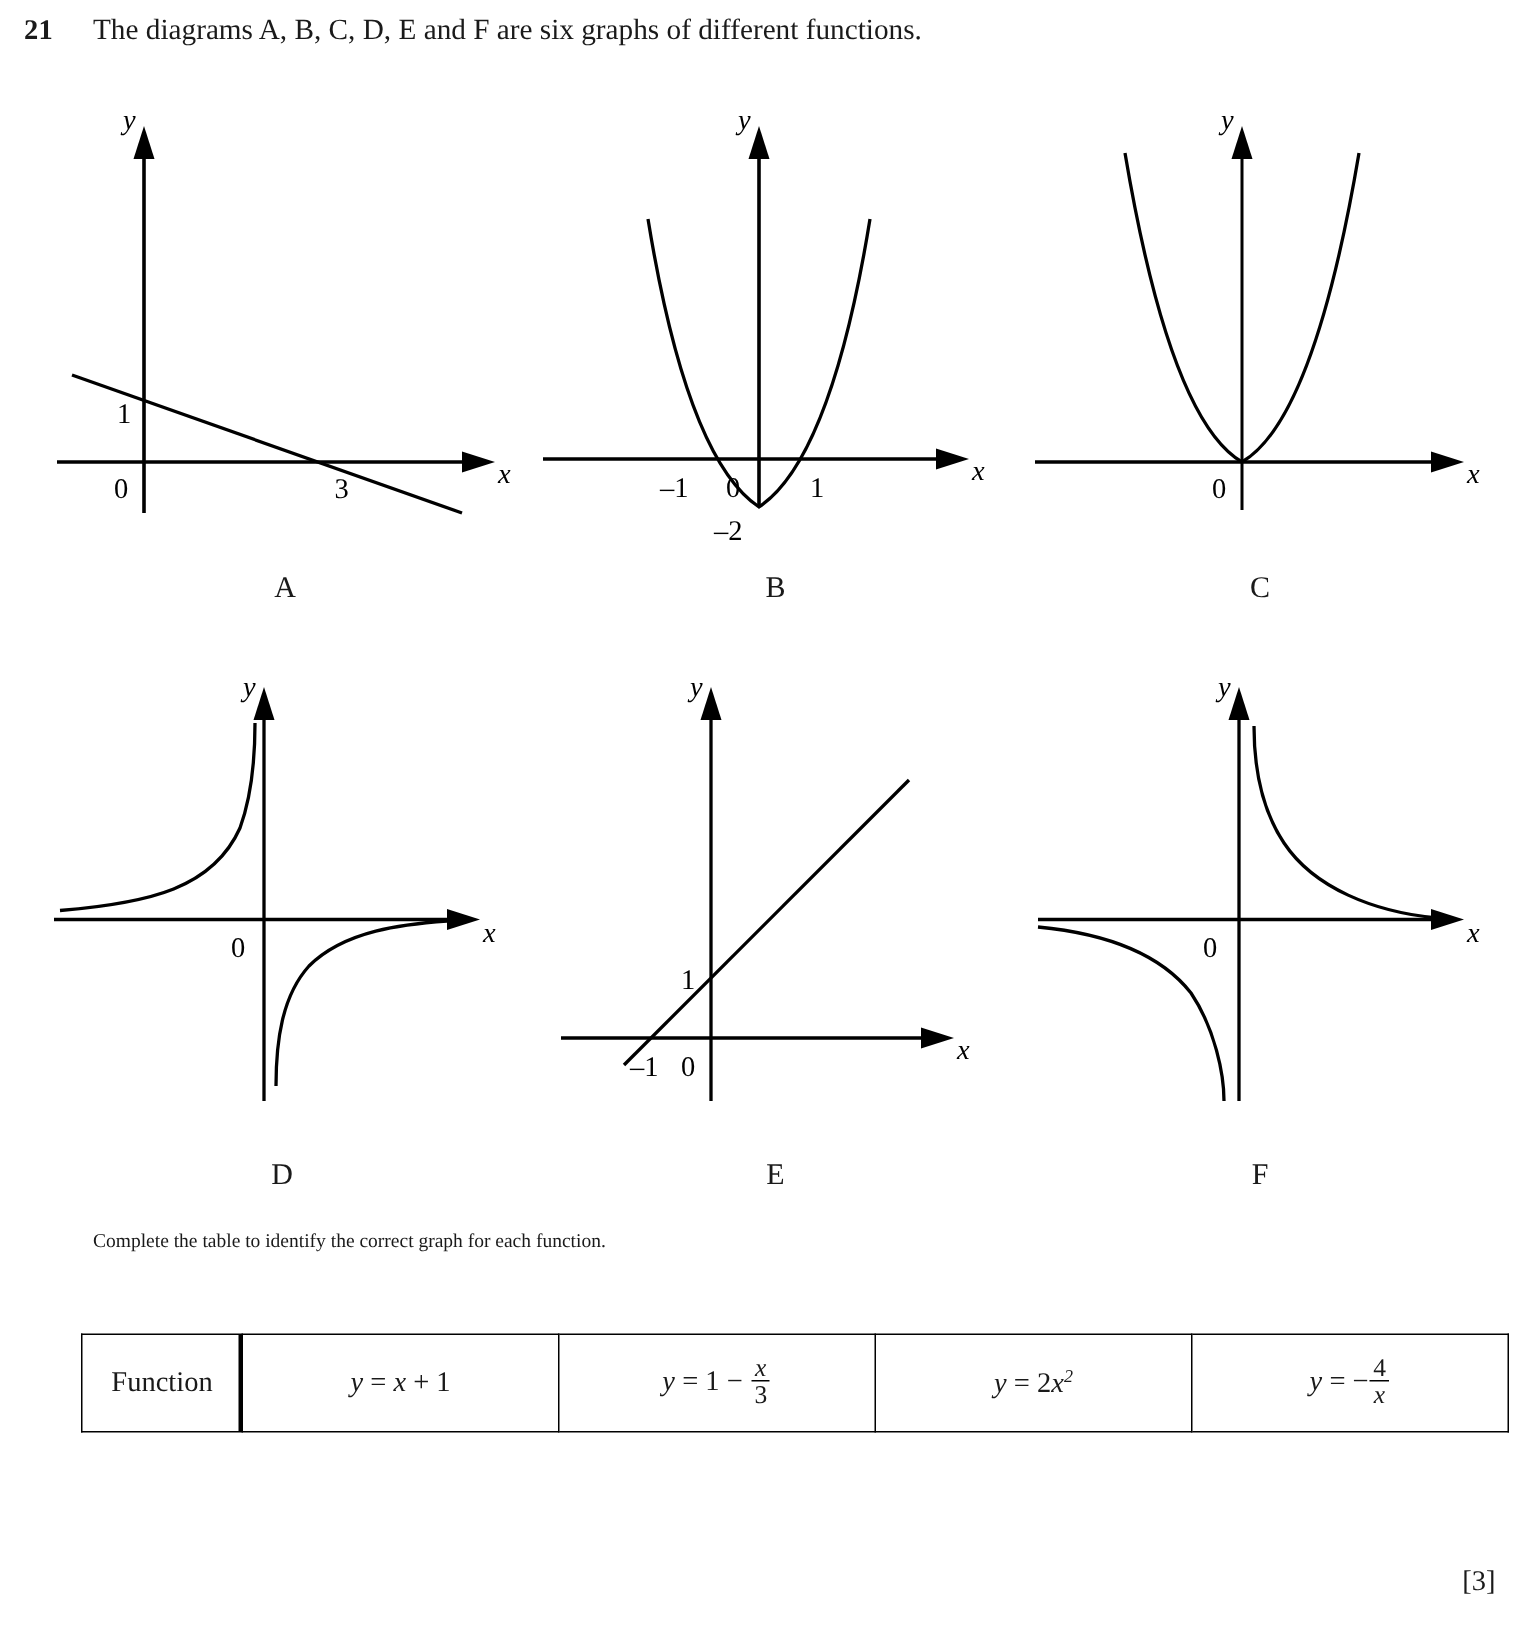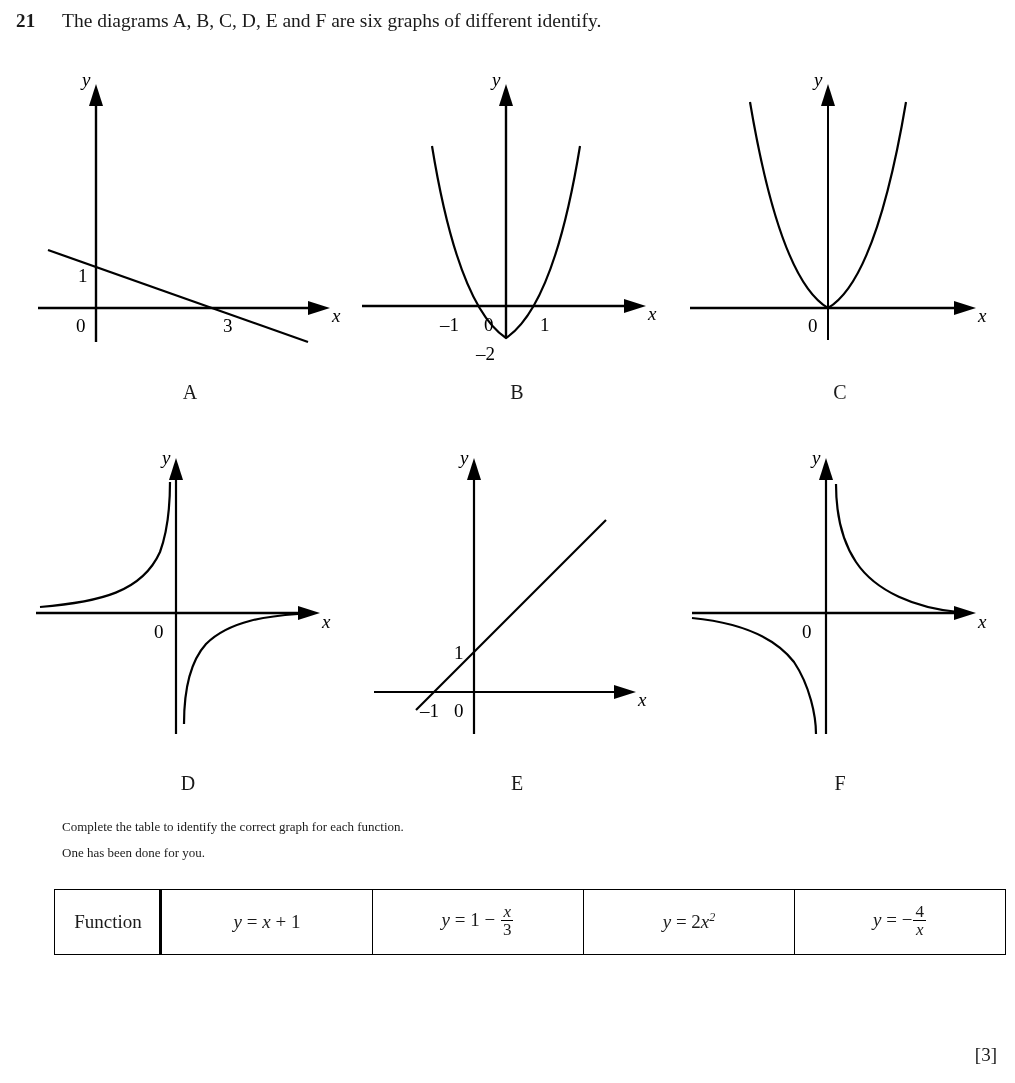--- a/index.html
+++ b/index.html
@@ -158,21 +158,21 @@
 
   
   .ax-lab { font-family: "Liberation Serif", serif; font-style: italic; font-size: 19px; }
   .num-lab { font-family: "Liberation Serif", serif; font-size: 19px; }
 </style>
 </head>
 <body>
 
 <div id="question-header">
   <span id="question-number">21</span>
-  <span id="question-statement">The diagrams A, B, C, D, E and F are six graphs of different identify.</span>
+  <span id="question-statement">The diagrams A, B, C, D, E and F are six graphs of different functions.</span>
 </div>
 
 <div class="graph-cell" id="graph-a">
   <svg width="330" height="330" viewBox="0 0 330 330" xmlns="http://www.w3.org/2000/svg">
 
     <line x1="76" y1="30" x2="76" y2="272" stroke="#000" stroke-width="2.4"></line>
     <polygon points="76,14 69,36 83,36" fill="#000"></polygon>
 
     <line x1="18" y1="238" x2="292" y2="238" stroke="#000" stroke-width="2.4"></line>
     <polygon points="310,238 288,231 288,245" fill="#000"></polygon>
@@ -270,21 +270,20 @@
     <path d="M 16 166 C 58 170 96 182 118 210 C 134 234 140 264 140 282" fill="none" stroke="#000" stroke-width="2.2"></path>
     <text class="ax-lab" x="136" y="12">y</text>
     <text class="ax-lab" x="302" y="176">x</text>
     <text class="num-lab" x="126" y="186">0</text>
   </svg>
 </div>
 <div class="graph-letter" id="letter-f">F</div>
 
 <div id="instructions">
   <div>Complete the table to identify the correct graph for each function.</div>
-  <div>One has been done for you.</div>
 </div>
 
 <table id="answer-table">
   <tbody>
       <tr>
     <td class="row-head">Function</td>
     <td class="fn-cell">
       <span class="math"><i>y</i>&nbsp;<span>=</span>&nbsp;<i>x</i>&nbsp;<span>+</span>&nbsp;<span>1</span></span>
     </td>
     <td class="fn-cell">

